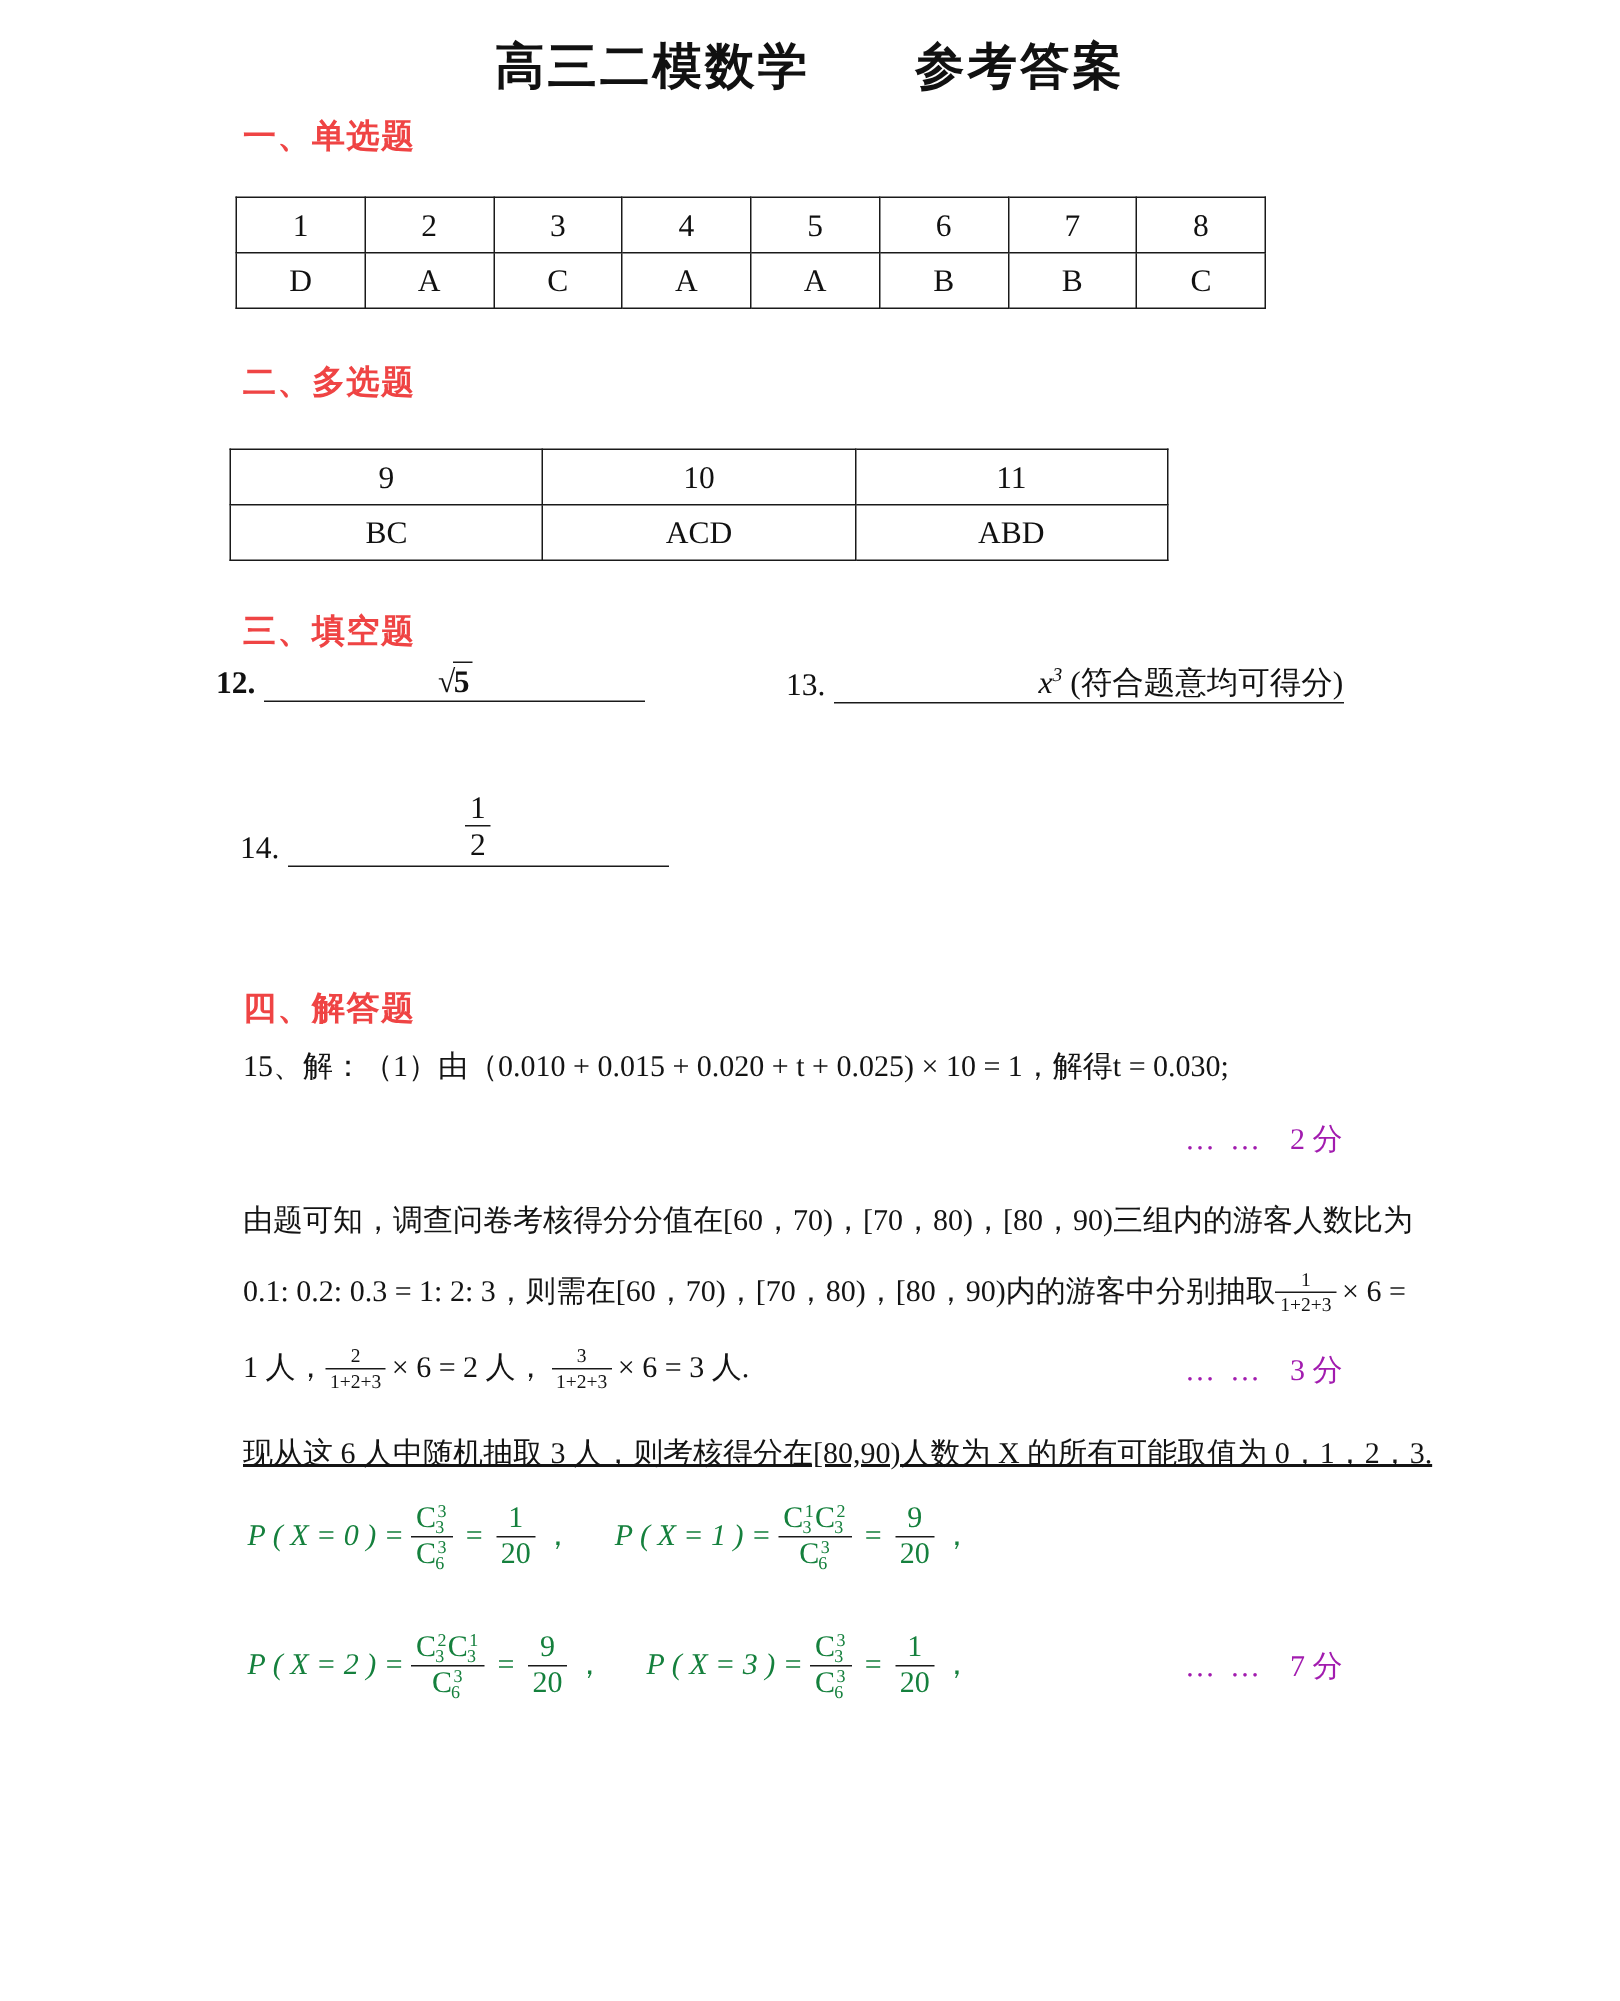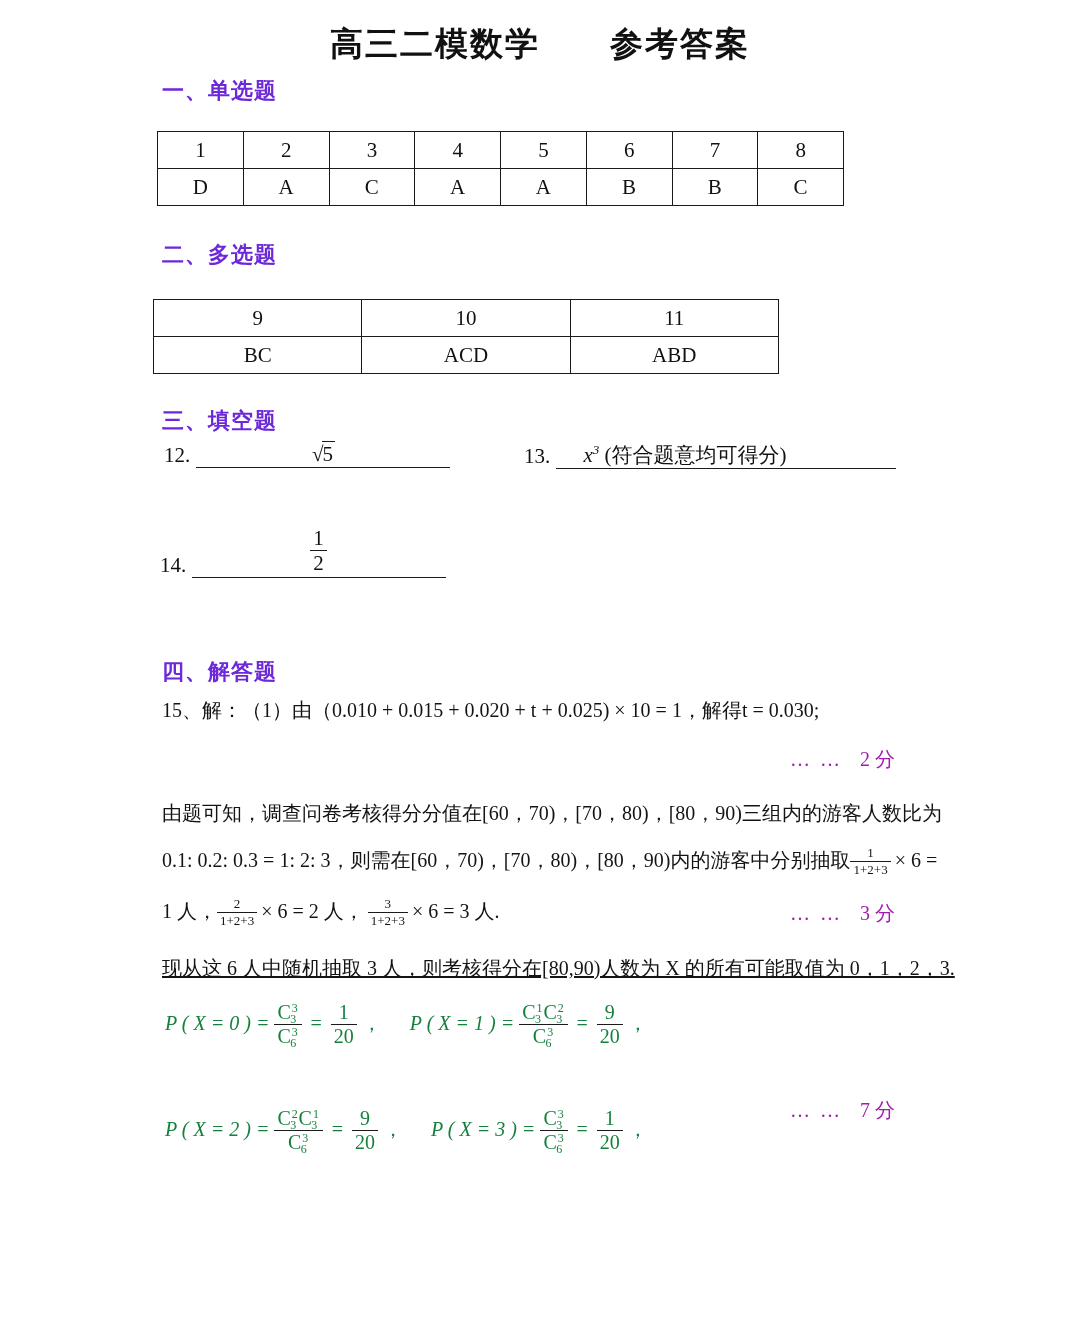--- a/index.html
+++ b/index.html
@@ -36,21 +36,21 @@
     color: #111;
     white-space: pre;
   }
 
   
   .sec-heading {
     position: absolute;
     left: 162px;
     font-size: 22px;
     font-weight: 700;
-    color: #6d28d9;
+    color: #ef4444;
     letter-spacing: 1px;
     font-family: "DejaVu Sans", "Liberation Sans", sans-serif;
   }
   #sec1 { top: 76px; }
   #sec2 { top: 240px; }
   #sec3 { top: 406px; }
   #sec4 { top: 657px; }
 
   
   table.ans-table {
@@ -99,24 +99,24 @@
     text-align: center;
     position: relative;
   }
   .blank-line .blank-val {
     display: block;
     font-size: 21px;
     line-height: 1.05;
     padding-bottom: 2px;
   }
 
-  #blank12 { top: 443px; left: 164px; }
+  #blank12 { top: 443px; left: 144px; font-weight: bold; }
   #blank12 .blank-line { width: 254px; }
   #blank13 { top: 443px; left: 524px; }
-  #blank13 .blank-line { width: 312px; text-align: left; padding-left: 28px; }
+  #blank13 .blank-line { width: 312px; text-align: right; padding-left: 28px; }
   #blank14 { top: 528px; left: 160px; }
   #blank14 .blank-line { width: 254px; }
 
   
   .radical {
     display: inline-block;
     position: relative;
     padding-left: 2px;
   }
   .radical .rad-sign { font-size: 21px; }
@@ -173,21 +173,21 @@
   #s15e { top: 955px; text-decoration: underline; }
 
   .prob-row {
     position: absolute;
     left: 165px;
     font-size: 20px;
     white-space: nowrap;
     color: #15803d;
   }
   #prow1 { top: 1003px; }
-  #prow2 { top: 1089px; margin-top: 20px; }
+  #prow2 { top: 1089px; }
   #score7 { top: 1097px; left: 790px; }
 
   .pexpr { display: inline-block; vertical-align: middle; }
   .pexpr .lead { font-style: italic; }
 
   
   .comb {
     display: inline-block;
     position: relative;
     font-style: normal;

